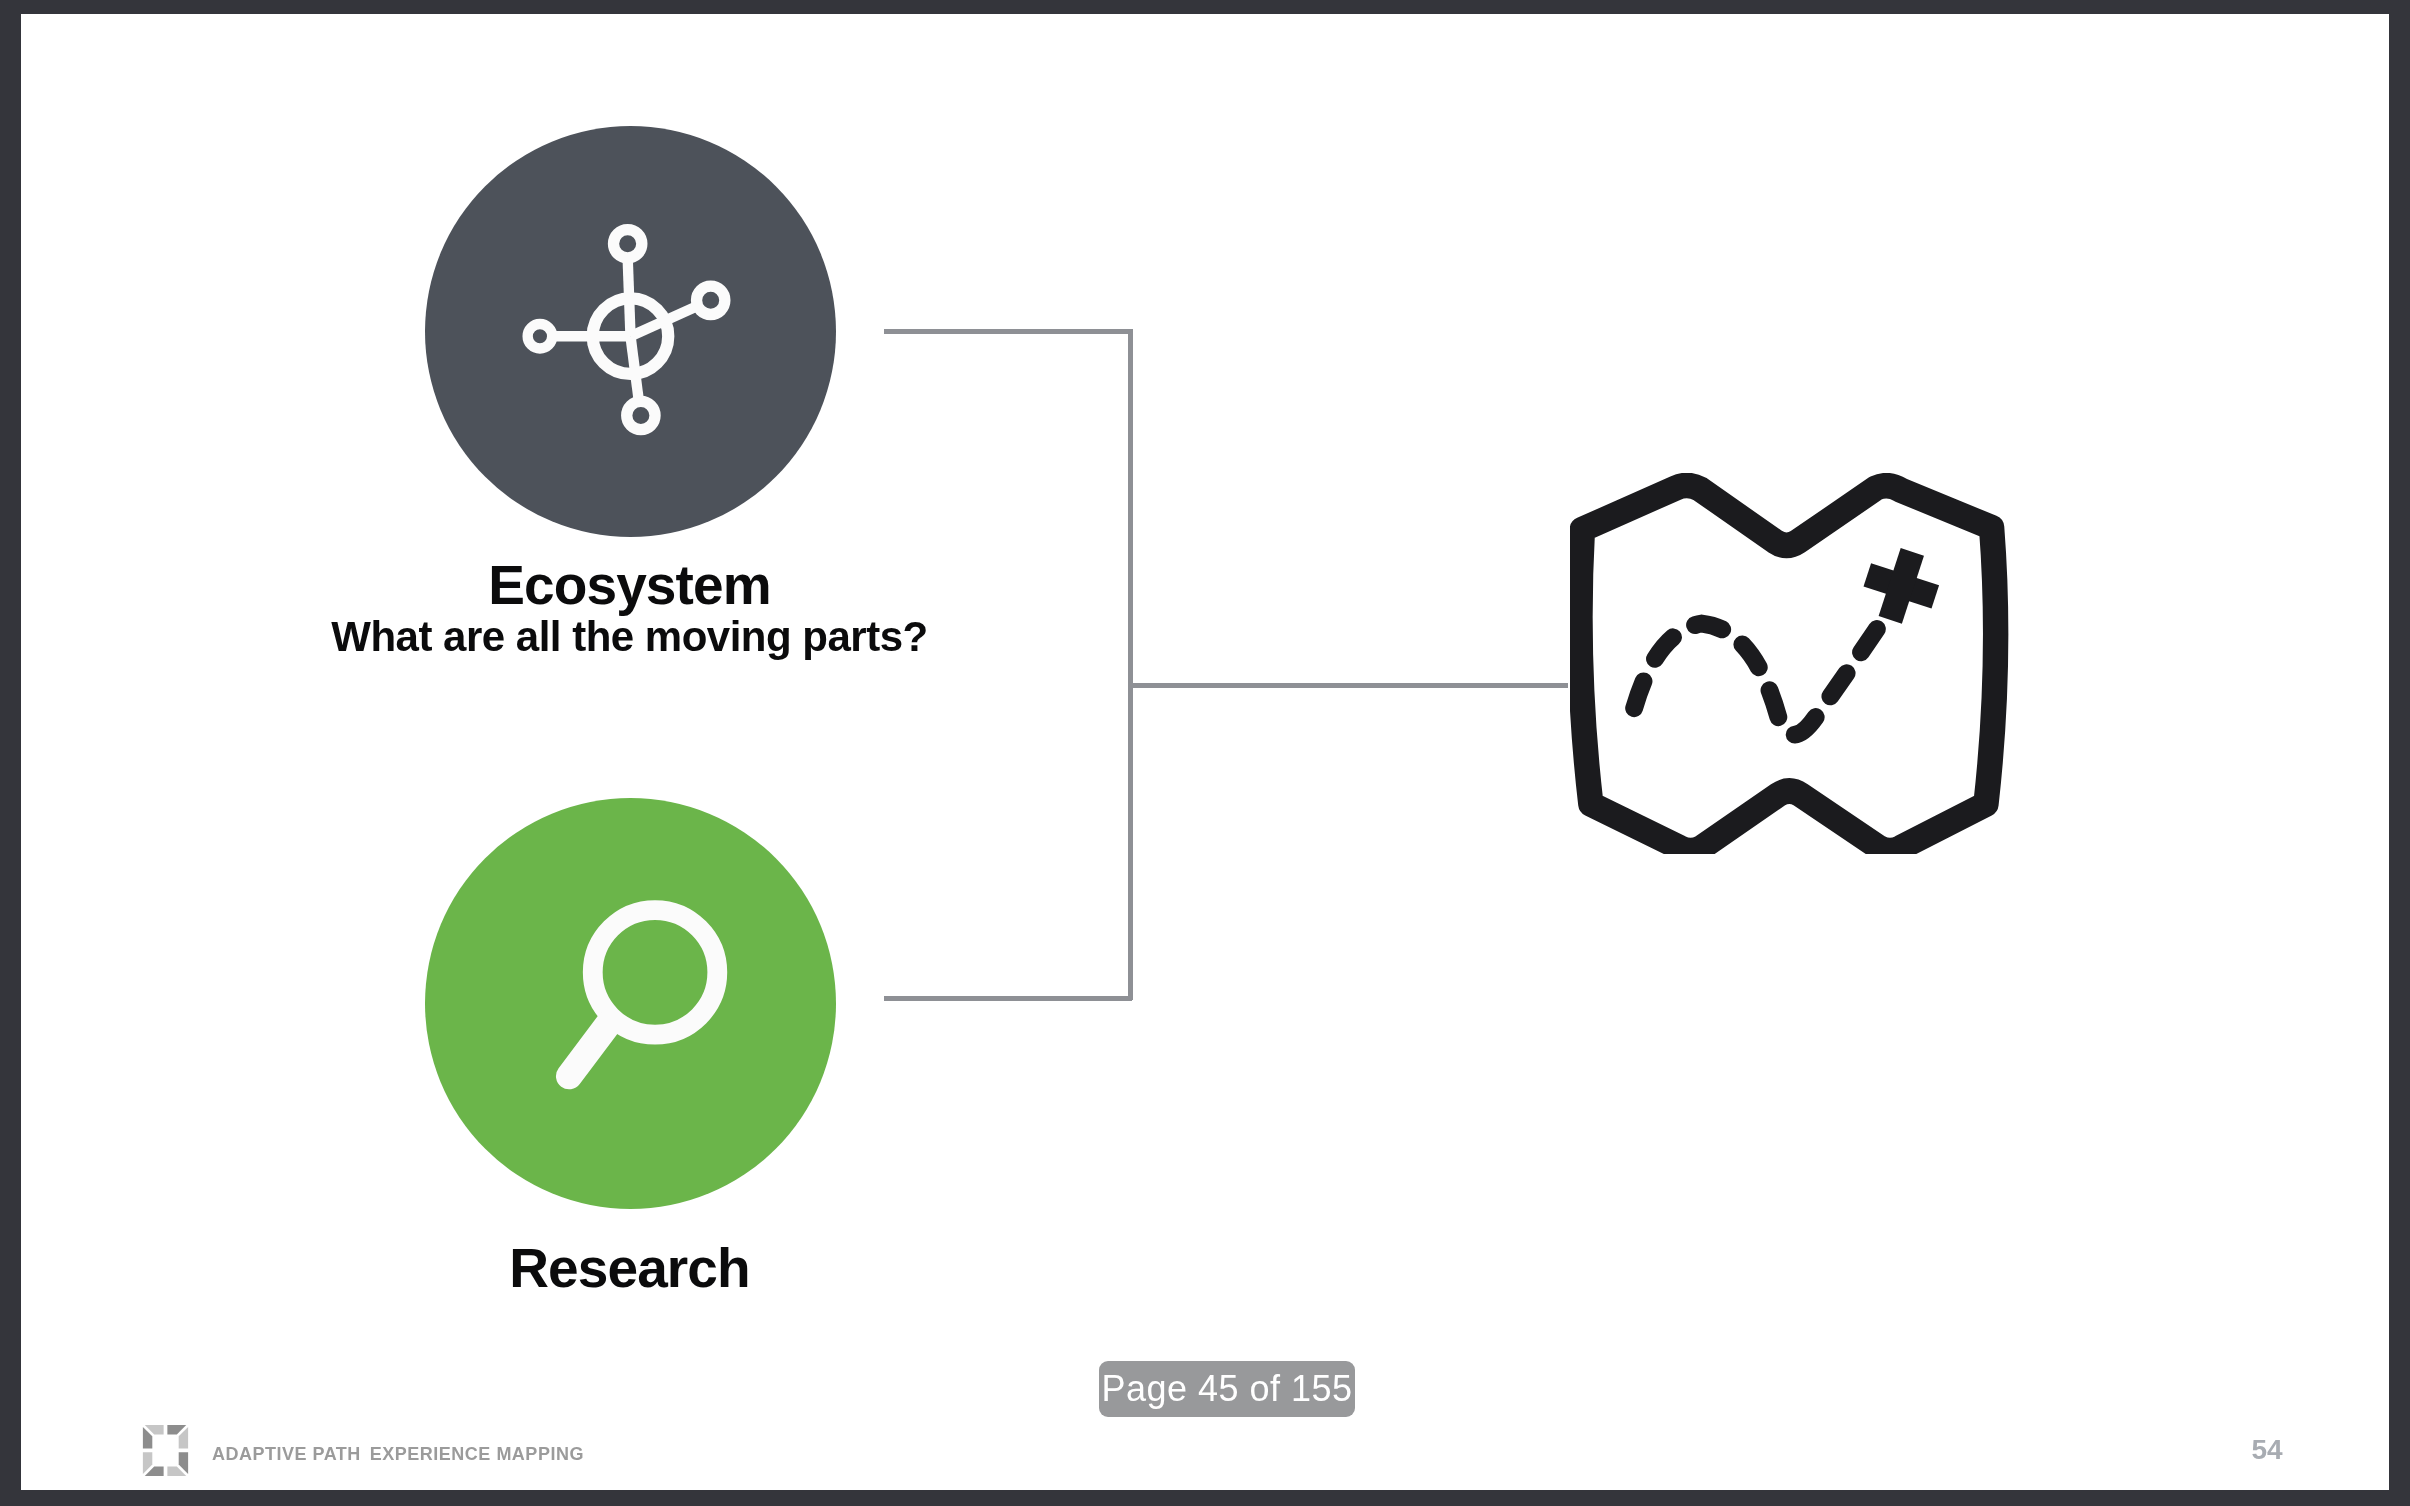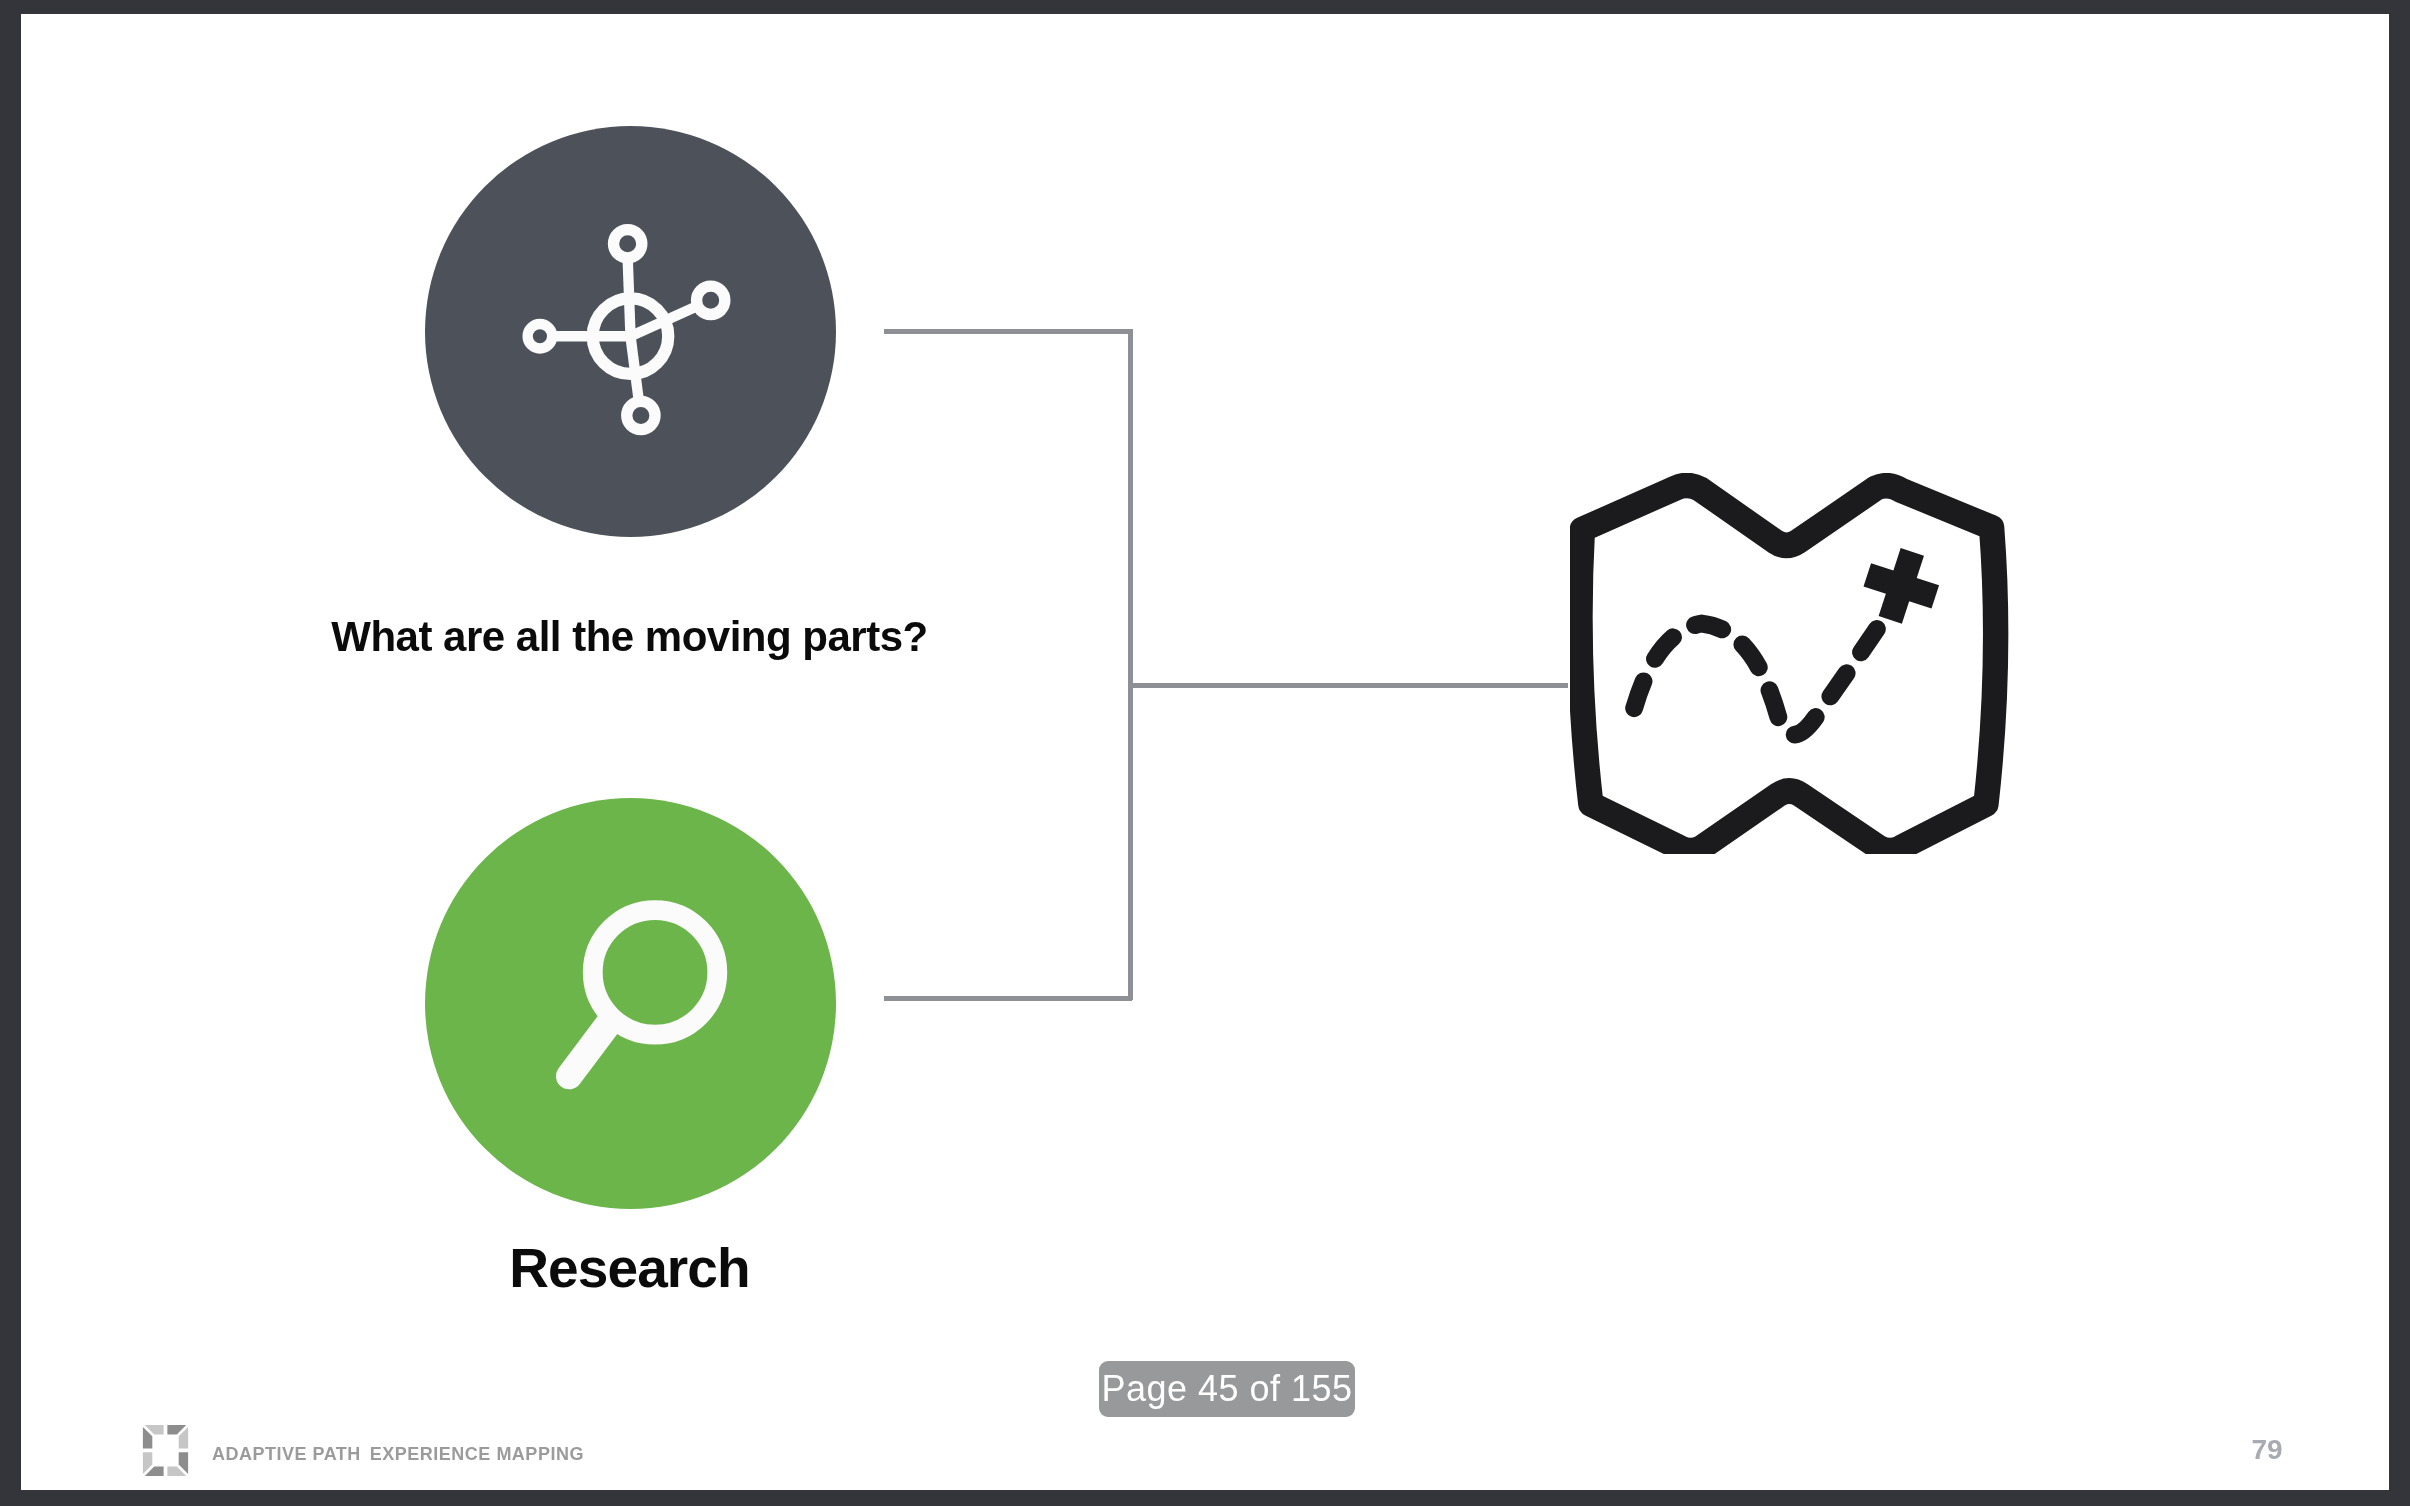--- a/index.html
+++ b/index.html
@@ -94,20 +94,21 @@
           <line x1="115" y1="120" x2="186" y2="88" stroke-width="11"></line>
           <line x1="115" y1="120" x2="124" y2="190" stroke-width="11"></line>
           <circle cx="115" cy="120" r="40" stroke-width="13"></circle>
           <circle cx="112" cy="22" r="15" stroke-width="12"></circle>
           <circle cx="19" cy="120" r="13" stroke-width="11"></circle>
           <circle cx="200" cy="82" r="15" stroke-width="12"></circle>
           <circle cx="126" cy="204" r="15" stroke-width="12"></circle>
         </g>
       </svg>
     </div>
+    <div class="node-text node-title t-eco-title">Ecosystem</div>
     <div class="node-text node-sub t-eco-sub">What are all the moving parts?</div>
 
     <div class="circle circle-research">
       <svg width="217" height="217" viewBox="0 0 230 230">
         <g stroke="#fbfbfb" fill="none">
           <circle cx="141" cy="82" r="66" stroke-width="21"></circle>
           <line x1="92" y1="136" x2="50" y2="192" stroke-width="28" stroke-linecap="round"></line>
         </g>
       </svg>
     </div>
@@ -141,21 +142,21 @@
         <polygon points="48,56 28,56 28,46 38,46" fill="#c6c6c6"></polygon>
         <polygon points="24,56 4,56 14,46 24,46" fill="#8d8d8d"></polygon>
         <polygon points="2,54 2,31 12,31 12,44" fill="#c6c6c6"></polygon>
         <polygon points="2,27 2,4 12,14 12,27" fill="#8d8d8d"></polygon>
       </svg>
     </div>
     <div class="footer-brand">
       <span>ADAPTIVE PATH</span>
       <span>EXPERIENCE MAPPING</span>
     </div>
-    <div class="corner-num">79</div>
+    <div class="corner-num">54</div>
 
     <div class="page-badge">
       <span>Page 45 of 155</span>
     </div>
 
   </div>
 </div>
 
 
 </body></html>

